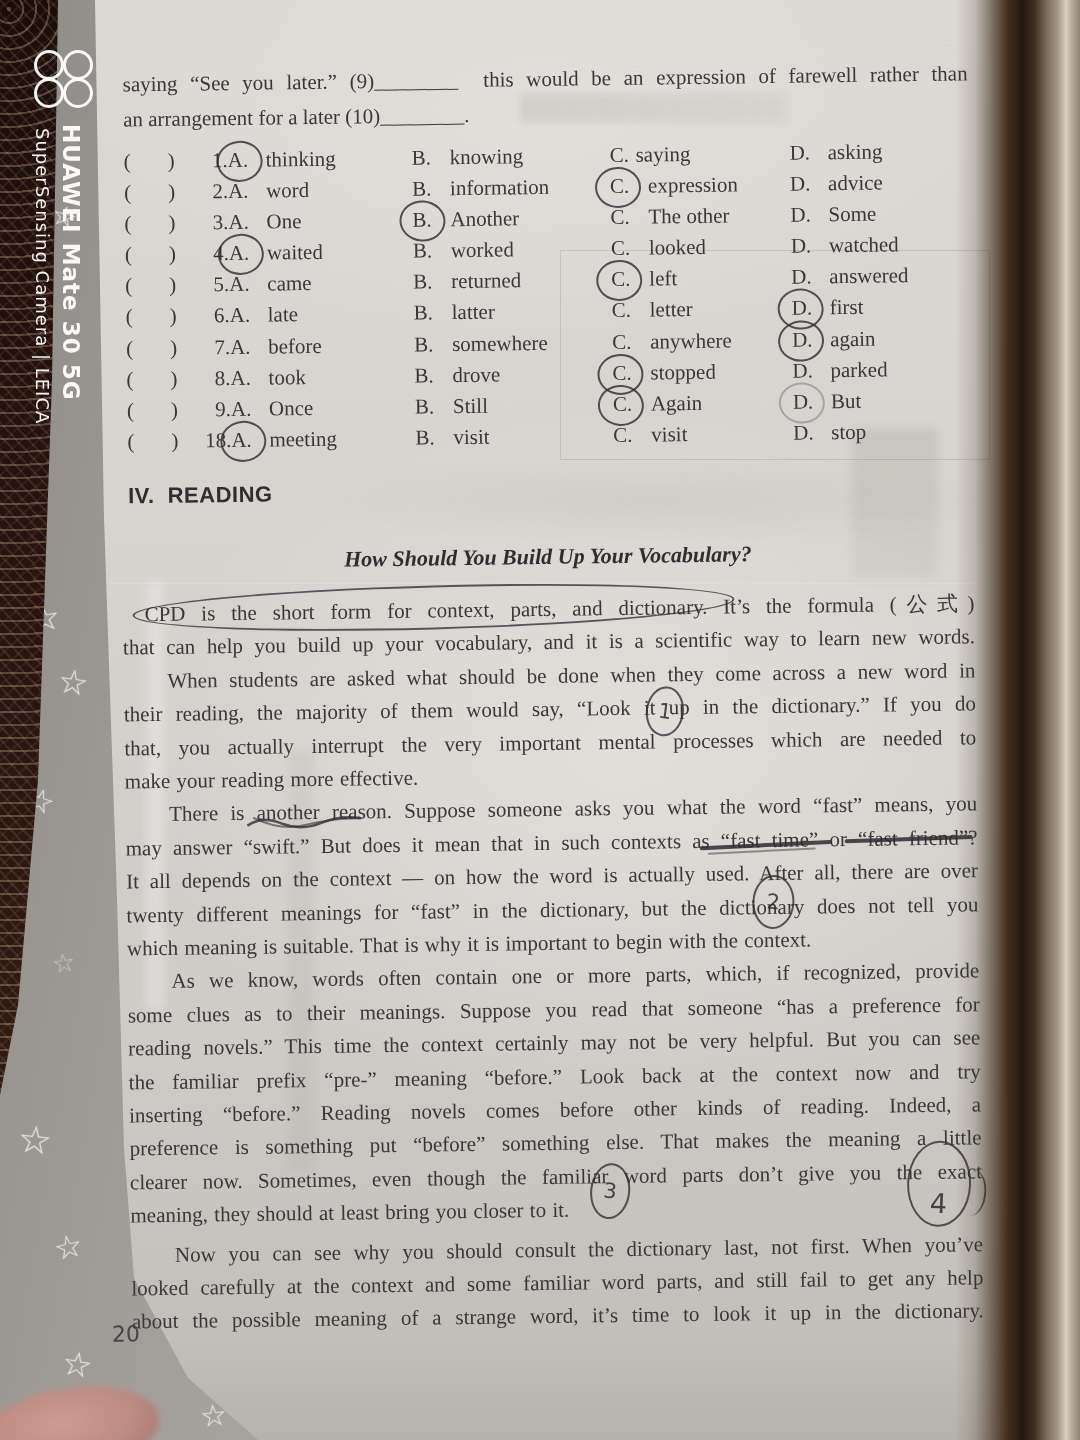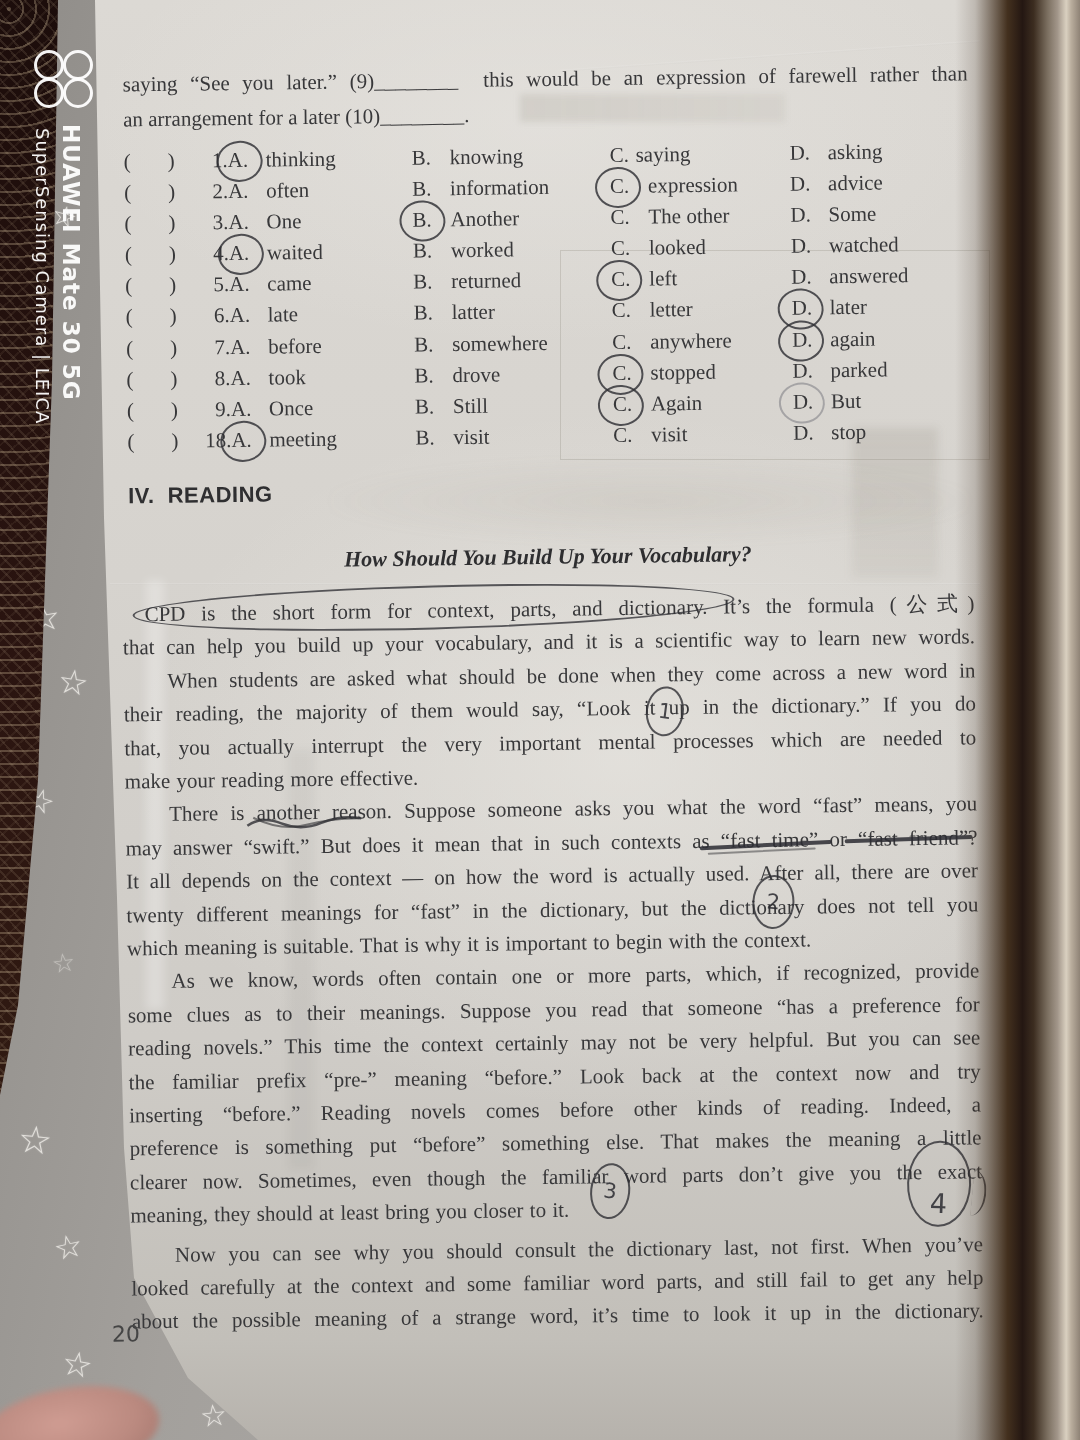--- a/index.html
+++ b/index.html
@@ -143,21 +143,21 @@
           <span style="left: 486px;">C.</span>
           <span style="left: 512px;">saying</span>
           <span style="left: 666px;">D.</span>
           <span style="left: 704px; font-family: Liberation Serif, serif;">asking</span>
         </div>
         <div class="qrow" style="top: 175px;">
       <span class="bl">(</span>
       <span class="br">)</span>
       <span class="num">2.</span>
     <span style="left: 104px;">A.</span>
-          <span style="left: 142px;">often</span>
+          <span style="left: 142px;">word</span>
           <span style="left: 288px;">B.</span>
           <span style="left: 326px;">information</span>
           <span style="left: 486px;">C.</span>
           <span style="left: 524px;">expression</span>
           <span style="left: 666px;">D.</span>
           <span style="left: 704px;">advice</span>
         </div>
         <div class="qrow" style="top: 206px;">
       <span class="bl">(</span>
       <span class="br">)</span>
@@ -201,21 +201,21 @@
       <span class="bl">(</span>
       <span class="br">)</span>
       <span class="num">6.</span>
     <span style="left: 104px;">A.</span>
           <span style="left: 142px;">late</span>
           <span style="left: 288px;">B.</span>
           <span style="left: 326px;">latter</span>
           <span style="left: 486px;">C.</span>
           <span style="left: 524px;">letter</span>
           <span style="left: 666px;">D.</span>
-          <span style="left: 704px;">later</span>
+          <span style="left: 704px;">first</span>
         </div>
         <div class="qrow" style="top: 331px;">
       <span class="bl">(</span>
       <span class="br">)</span>
       <span class="num">7.</span>
     <span style="left: 104px;">A.</span>
           <span style="left: 142px;">before</span>
           <span style="left: 288px;">B.</span>
           <span style="left: 326px;">somewhere</span>
           <span style="left: 486px;">C.</span>

